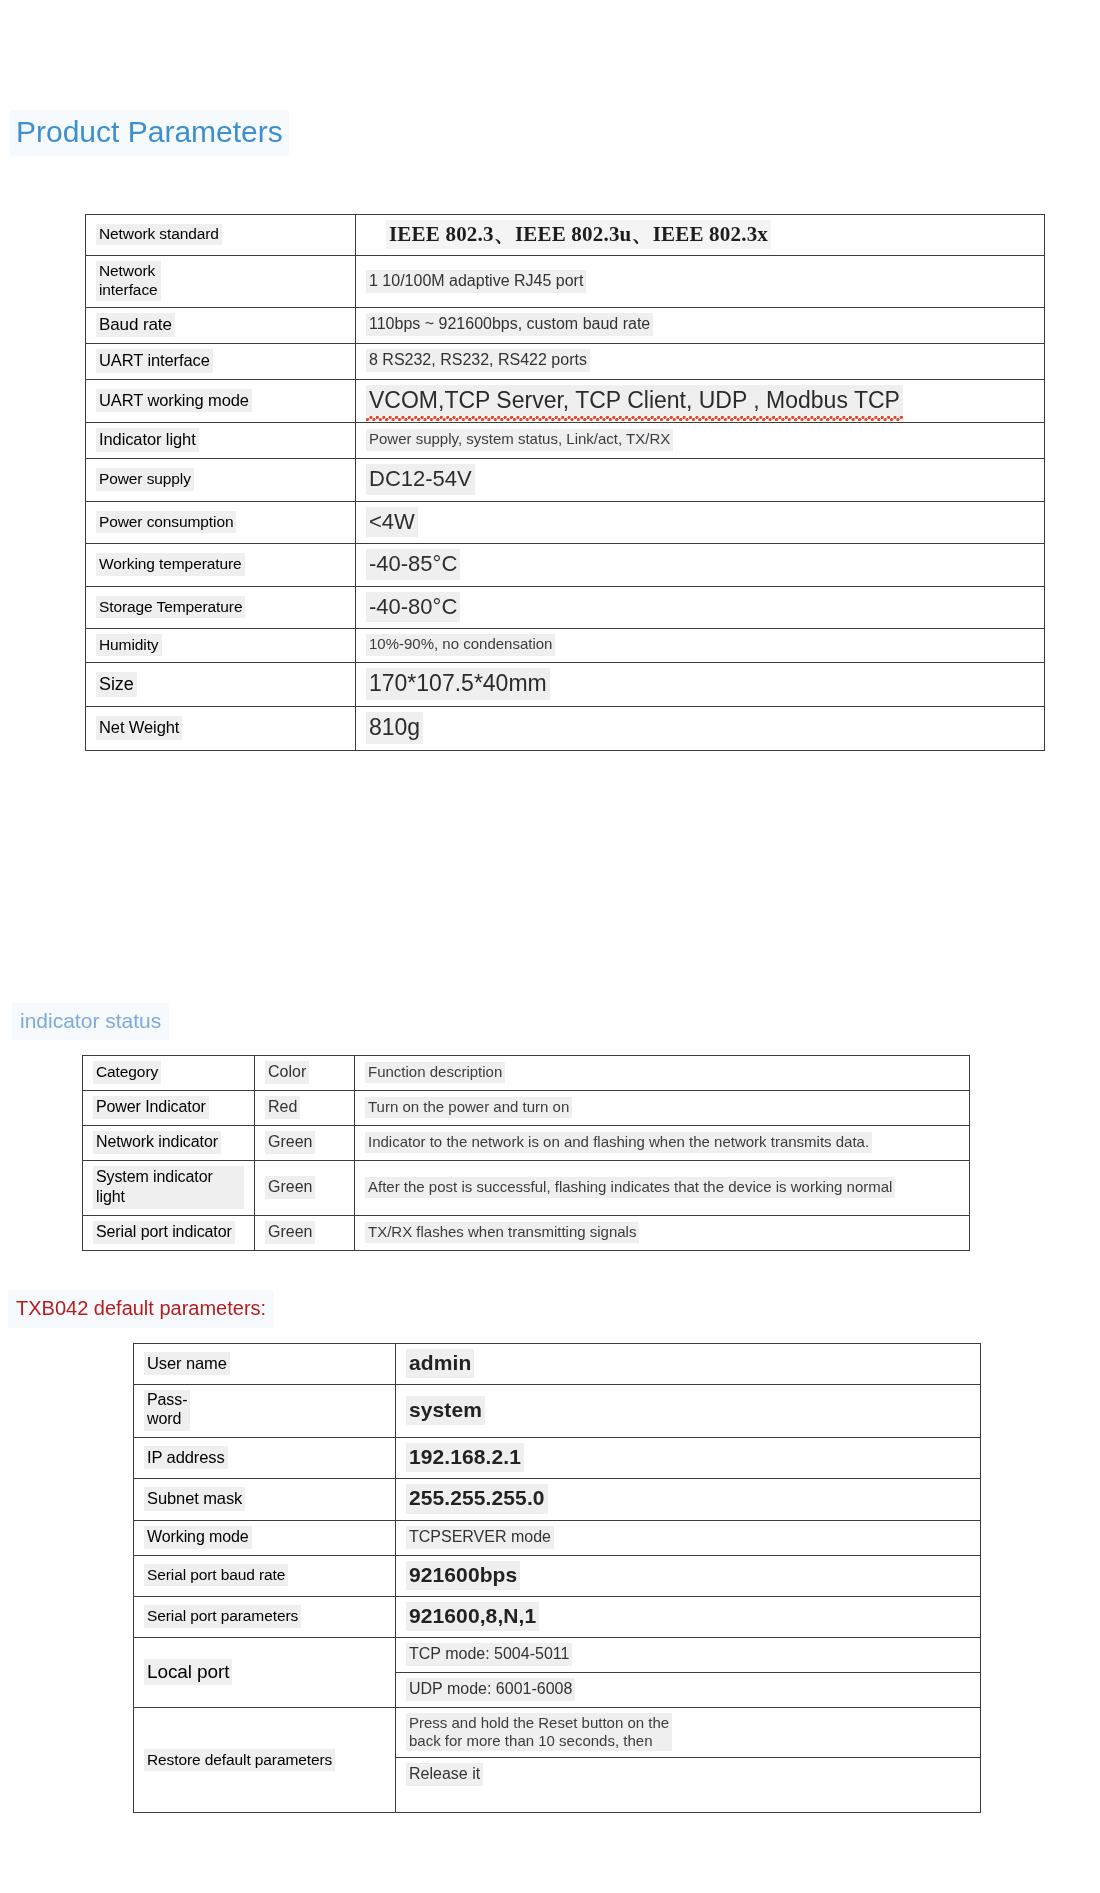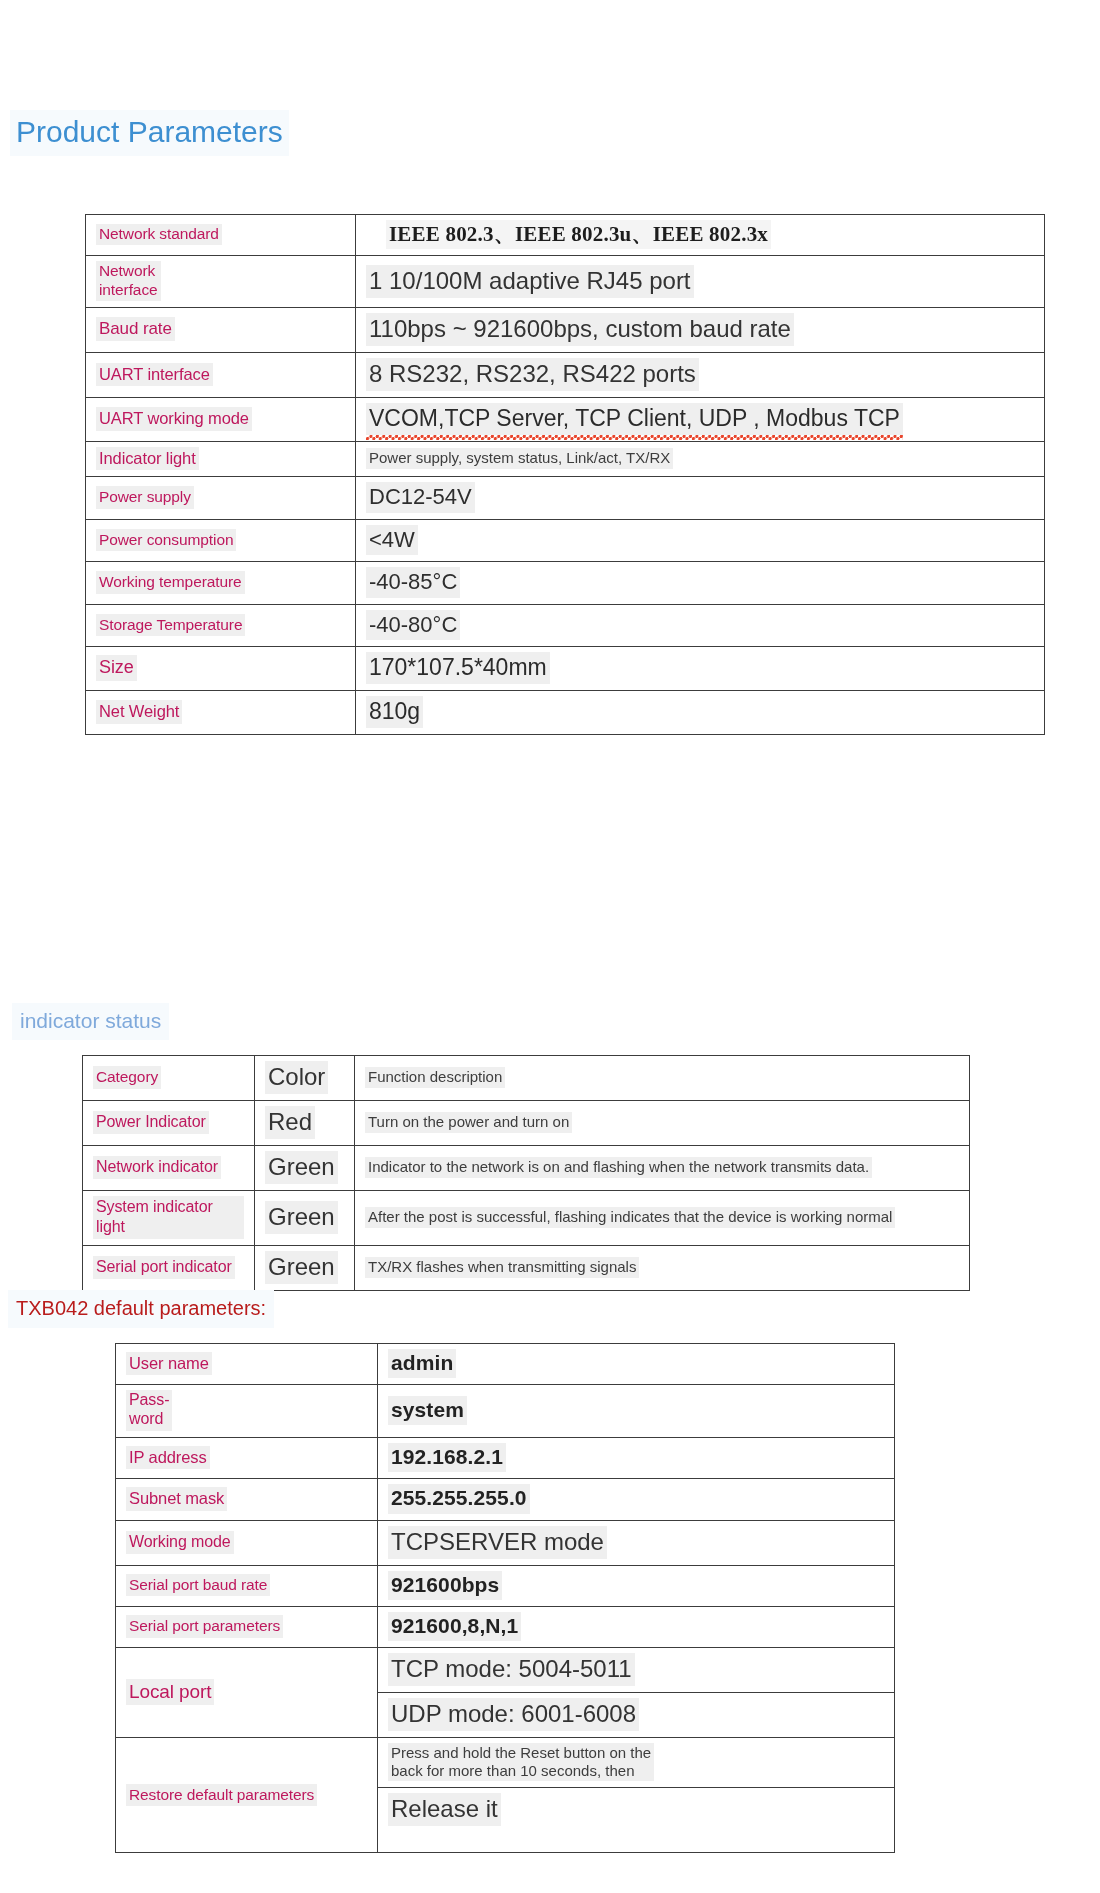--- a/index.html
+++ b/index.html
@@ -36,27 +36,27 @@
     background:#efefef;
     display:inline-block;
     padding:1px 3px 2px 3px;
     line-height:1.25;
   }
   .hl-w{background:#f4f4f4;margin-left:20px;}
 
   
   .lbl{
     font-size:15.5px;
-    color:#be185d;
+    color:#000000;
     letter-spacing:-0.1px;
   }
   
   .v-ser{font-family:"Liberation Serif",serif;font-weight:bold;font-size:21px;color:#1d1d1d;letter-spacing:.2px;}
   .v-sm  {font-size:15px;color:#3d3d3d;}
-  .v-md  {font-size:24px;color:#333333;}
+  .v-md  {font-size:16px;color:#333333;}
   .v-lg  {font-size:22px;color:#2e2e2e;}
   .v-bold{font-size:21px;color:#222222;font-weight:bold;letter-spacing:.1px;}
   .v-xl  {font-size:23px;color:#2b2b2b;text-align:center;}
 
   
   .squig{position:relative;display:inline-block;}
   .squig::after{
     content:"";
     position:absolute;left:0;right:0;bottom:-5px;height:5px;
     background-image:
@@ -67,21 +67,21 @@
   }
 
   
   #tbl-spec{left:85px;top:214px;width:960px;}
   #tbl-spec col.c1{width:270px;}
 
   
   #tbl-ind{left:82px;top:1055px;width:888px;}
 
   
-  #tbl-def{left:115px;top:1343px;width:780px;}
+  #tbl-def{left:133px;top:1343px;width:848px;}
   #tbl-def col.c1{width:262px;}
 
   .two-line{line-height:1.18;}
   .clip{display:inline-block;white-space:nowrap;}
 </style>
 </head>
 <body>
 
 <div class="heading" id="hd-product">Product Parameters</div>
 
@@ -162,20 +162,28 @@
       <td>
           <div class="pad"><span class="hl v-lg">-40-85°C</span></div>
         </td>
     </tr>
     <tr>
       <td>
           <div class="pad"><span class="hl lbl">Storage Temperature</span></div>
         </td>
       <td>
           <div class="pad"><span class="hl v-lg">-40-80°C</span></div>
+        </td>
+    </tr>
+    <tr>
+      <td>
+          <div class="pad"><span class="hl lbl">Humidity</span></div>
+        </td>
+      <td>
+          <div class="pad"><span class="hl v-sm">10%-90%, no condensation</span></div>
         </td>
     </tr>
     <tr>
       <td>
           <div class="pad"><span class="hl lbl" style="font-size:18px">Size</span></div>
         </td>
       <td>
           <div class="pad"><span class="hl v-xl">170*107.5*40mm</span></div>
         </td>
     </tr>

